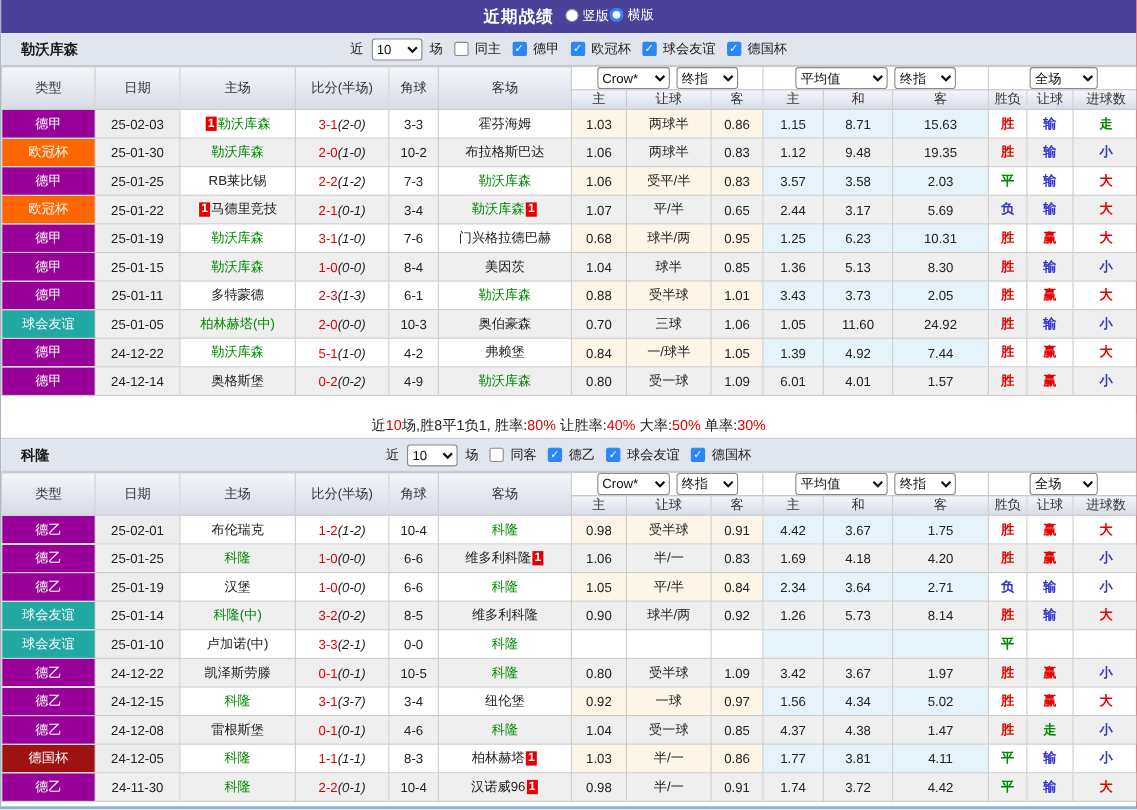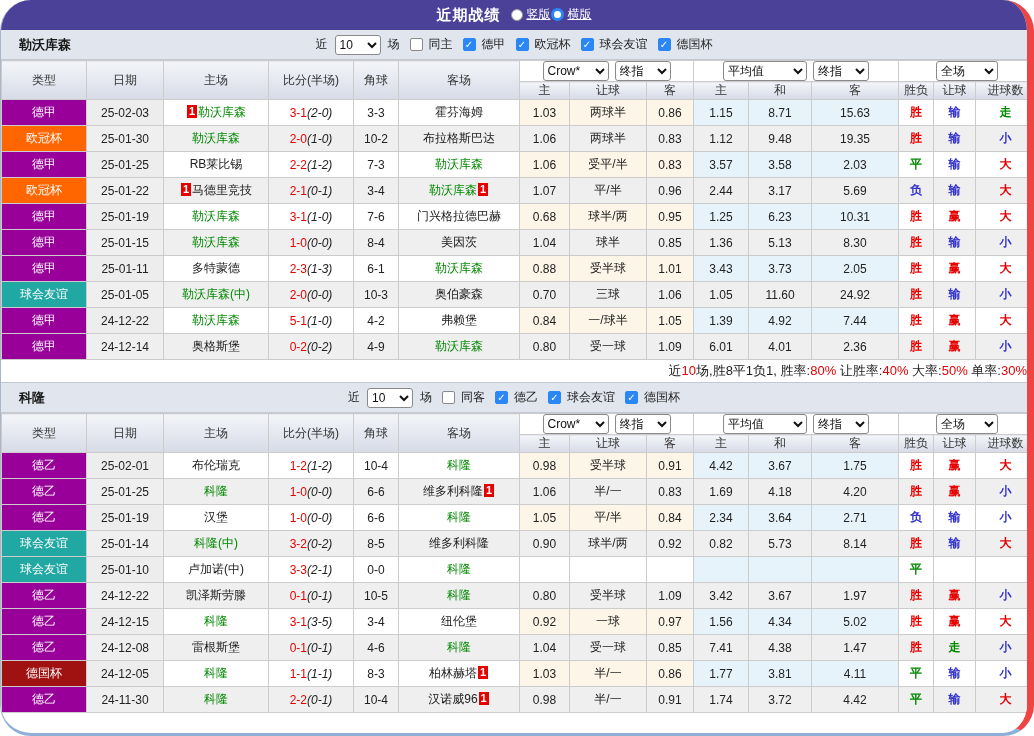--- a/index.html
+++ b/index.html
@@ -1,26 +1,26 @@
 <!DOCTYPE html>
 <html><head>
 <meta charset="utf-8">
 <style>
   * { box-sizing: border-box; margin: 0; padding: 0; }
   body { background:#fff; font-family:"Liberation Sans","DejaVu Sans",sans-serif; }
-  .page { width:1034px; height:736px; border-left:1px solid #a9b6cc; border-right:7px solid #ef4444;
-          border-bottom:3px solid #8fafd9; overflow:hidden; background:#fff;border-radius:31px; }
+  .page { width:1034px; height:736px; border-left:1px solid #a9b6cc; border-right:1px solid #ef4444;
+          border-bottom:3px solid #8fafd9; overflow:hidden; background:#fff; }
 
   
   .topbar { height:30px; background:#4c4199; display:flex; align-items:center; justify-content:center; gap:10px; }
   .topbar-title { color:#fff; font-size:15px; font-weight:bold; letter-spacing:1px; }
   .radio-label { display:inline-flex; align-items:center; gap:4px; cursor:pointer; }
   .radio { width:12px; height:12px; border-radius:50%; background:#fdfdfd; border:1px solid #9a9a9a; display:inline-block; }
   .radio.on { width:13px; height:13px; border:3.5px solid #2b87f5; background:#fff; }
-  .radio-text { color:#fff; font-size:12px;text-decoration:underline; }
+  .radio-text { color:#fff; font-size:12px; }
 
   
   .filter-row { position:relative; height:30px; background:#e0e5ee; border-bottom:1px solid #c2c8d4;
                 display:flex; align-items:center; justify-content:center; }
   .team-name { position:absolute; left:18px; font-size:13px; font-weight:bold; color:#1a1a1a; }
   .filter-controls { display:flex; align-items:center; gap:3px; font-size:12px; color:#222; }
   .ftxt { padding:0 1px; }
   .cb { width:13px; height:13px; border-radius:2px; background:#fff; border:1px solid #8a8a8a; display:inline-block;
         margin:0 2px 0 6px; text-align:center; line-height:12px; font-size:10px; color:#fff; }
   .cb.on { background:#2b87f5; border-color:#2b87f5; font-weight:bold; }
@@ -39,22 +39,22 @@
   .grid td.crow { background:#fcf5e8; }
   .grid td.crow.empty { background:#fff; }
   .grid td.avg { background:#e7f3fa; }
   .grid td.league { color:#fff; }
   .grid td.res { font-weight:bold; }
   .res.red { color:#e60000; } .res.green { color:#008800; } .res.blue { color:#3333cc; }
   .tg { color:#008800; } .tk { color:#222; }
   .sc { color:#e60000; } .half { color:#222;font-style:italic; }
   .badge { display:inline-block; background:#e60000; color:#fff; font-size:11px; font-weight:bold;
            line-height:13px; padding:0 2px; margin:0 1px; vertical-align:1px; }
-  .summary { height:23px; line-height:22px; text-align:right; font-size:13px; background:#fff;
-             border-bottom:1px solid #c2c8d4; color:#222; }
+  .summary { height:23px; line-height:22px; text-align:center; font-size:13px; background:#fff;
+             border-bottom:1px solid #c2c8d4; color:#222;margin-top:16px; }
   .sred { color:#e60000; } .sk { color:#222; }
 </style>
 </head>
 <body>
 
 <div class="page">
   <div class="topbar">
     <span class="topbar-title">近期战绩</span>
     <span class="radio-group" id="radio-group"><label class="radio-label">
           <span class="radio"></span>
@@ -179,21 +179,21 @@
           </tr>
           <tr class="alt">
             <td class="league" style="background: rgb(255, 102, 0);">欧冠杯</td>
             <td class="date">25-01-22</td>
             <td class="team"><span class="badge">1</span><span class="tk">马德里竞技</span></td>
             <td class="score"><span class="sc">2-1</span><span class="half">(0-1)</span></td>
             <td class="corner">3-4</td>
             <td class="team"><span class="tg">勒沃库森</span><span class="badge">1</span></td>
             <td class="crow">1.07</td>
             <td class="crow">平/半</td>
-            <td class="crow">0.96</td>
+            <td class="crow">0.65</td>
             <td class="avg">2.44</td>
             <td class="avg">3.17</td>
             <td class="avg">5.69</td>
             <td class="res blue">负</td>
             <td class="res blue">输</td>
             <td class="res red">大</td>
           </tr>
           <tr>
             <td class="league" style="background: rgb(153, 0, 153);">德甲</td>
             <td class="date">25-01-19</td>
@@ -241,21 +241,21 @@
             <td class="avg">3.43</td>
             <td class="avg">3.73</td>
             <td class="avg">2.05</td>
             <td class="res red">胜</td>
             <td class="res red">赢</td>
             <td class="res red">大</td>
           </tr>
           <tr class="alt">
             <td class="league" style="background: rgb(33, 168, 162);">球会友谊</td>
             <td class="date">25-01-05</td>
-            <td class="team"><span class="tg">勒沃库森(中)</span></td>
+            <td class="team"><span class="tg">柏林赫塔(中)</span></td>
             <td class="score"><span class="sc">2-0</span><span class="half">(0-0)</span></td>
             <td class="corner">10-3</td>
             <td class="team"><span class="tk">奥伯豪森</span></td>
             <td class="crow">0.70</td>
             <td class="crow">三球</td>
             <td class="crow">1.06</td>
             <td class="avg">1.05</td>
             <td class="avg">11.60</td>
             <td class="avg">24.92</td>
             <td class="res red">胜</td>
@@ -284,21 +284,21 @@
             <td class="date">24-12-14</td>
             <td class="team"><span class="tk">奥格斯堡</span></td>
             <td class="score"><span class="sc">0-2</span><span class="half">(0-2)</span></td>
             <td class="corner">4-9</td>
             <td class="team"><span class="tg">勒沃库森</span></td>
             <td class="crow">0.80</td>
             <td class="crow">受一球</td>
             <td class="crow">1.09</td>
             <td class="avg">6.01</td>
             <td class="avg">4.01</td>
-            <td class="avg">2.36</td>
+            <td class="avg">1.57</td>
             <td class="res red">胜</td>
             <td class="res red">赢</td>
             <td class="res blue">小</td>
           </tr>
         </tbody>
       </table>
       <div class="summary"><span class="sk">近</span><span class="sred">10</span><span class="sk">场,胜8平1负1, 胜率:</span><span class="sred">80%</span><span class="sk"> 让胜率:</span><span class="sred">40%</span><span class="sk"> 大率:</span><span class="sred">50%</span><span class="sk"> 单率:</span><span class="sred">30%</span></div>
       <div class="filter-row">
         <span class="team-name">科隆</span>
         <div class="filter-controls">
@@ -412,21 +412,21 @@
           <tr class="alt">
             <td class="league" style="background: rgb(33, 168, 162);">球会友谊</td>
             <td class="date">25-01-14</td>
             <td class="team"><span class="tg">科隆(中)</span></td>
             <td class="score"><span class="sc">3-2</span><span class="half">(0-2)</span></td>
             <td class="corner">8-5</td>
             <td class="team"><span class="tk">维多利科隆</span></td>
             <td class="crow">0.90</td>
             <td class="crow">球半/两</td>
             <td class="crow">0.92</td>
-            <td class="avg">0.82</td>
+            <td class="avg">1.26</td>
             <td class="avg">5.73</td>
             <td class="avg">8.14</td>
             <td class="res red">胜</td>
             <td class="res blue">输</td>
             <td class="res red">大</td>
           </tr>
           <tr>
             <td class="league" style="background: rgb(33, 168, 162);">球会友谊</td>
             <td class="date">25-01-10</td>
             <td class="team"><span class="tk">卢加诺(中)</span></td>
@@ -457,21 +457,21 @@
             <td class="avg">3.67</td>
             <td class="avg">1.97</td>
             <td class="res red">胜</td>
             <td class="res red">赢</td>
             <td class="res blue">小</td>
           </tr>
           <tr>
             <td class="league" style="background: rgb(153, 0, 153);">德乙</td>
             <td class="date">24-12-15</td>
             <td class="team"><span class="tg">科隆</span></td>
-            <td class="score"><span class="sc">3-1</span><span class="half">(3-5)</span></td>
+            <td class="score"><span class="sc">3-1</span><span class="half">(3-7)</span></td>
             <td class="corner">3-4</td>
             <td class="team"><span class="tk">纽伦堡</span></td>
             <td class="crow">0.92</td>
             <td class="crow">一球</td>
             <td class="crow">0.97</td>
             <td class="avg">1.56</td>
             <td class="avg">4.34</td>
             <td class="avg">5.02</td>
             <td class="res red">胜</td>
             <td class="res red">赢</td>
@@ -480,21 +480,21 @@
           <tr class="alt">
             <td class="league" style="background: rgb(153, 0, 153);">德乙</td>
             <td class="date">24-12-08</td>
             <td class="team"><span class="tk">雷根斯堡</span></td>
             <td class="score"><span class="sc">0-1</span><span class="half">(0-1)</span></td>
             <td class="corner">4-6</td>
             <td class="team"><span class="tg">科隆</span></td>
             <td class="crow">1.04</td>
             <td class="crow">受一球</td>
             <td class="crow">0.85</td>
-            <td class="avg">7.41</td>
+            <td class="avg">4.37</td>
             <td class="avg">4.38</td>
             <td class="avg">1.47</td>
             <td class="res red">胜</td>
             <td class="res green">走</td>
             <td class="res blue">小</td>
           </tr>
           <tr>
             <td class="league" style="background: rgb(160, 18, 18);">德国杯</td>
             <td class="date">24-12-05</td>
             <td class="team"><span class="tg">科隆</span></td>

